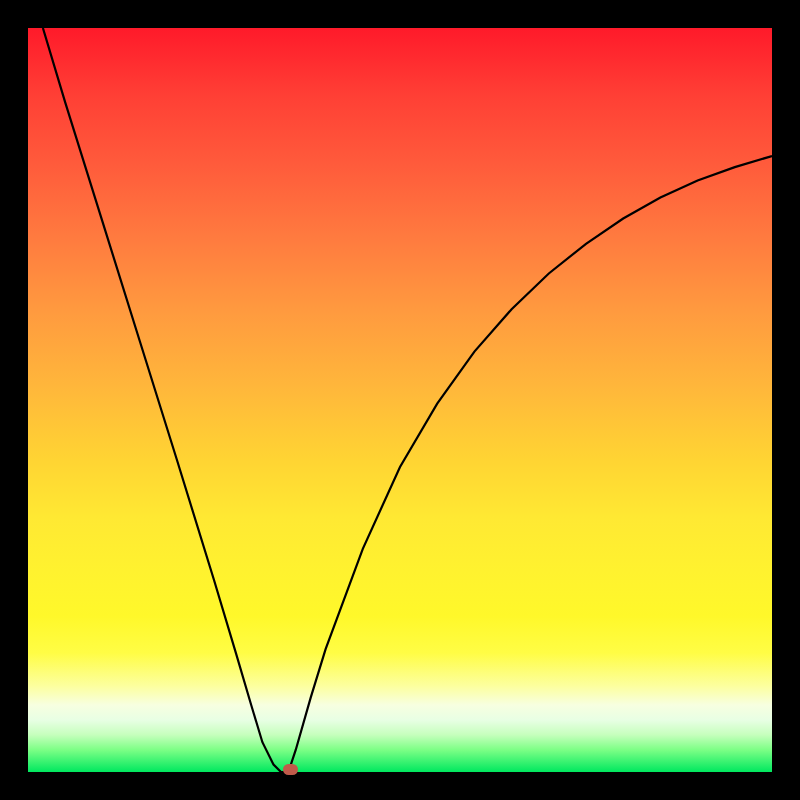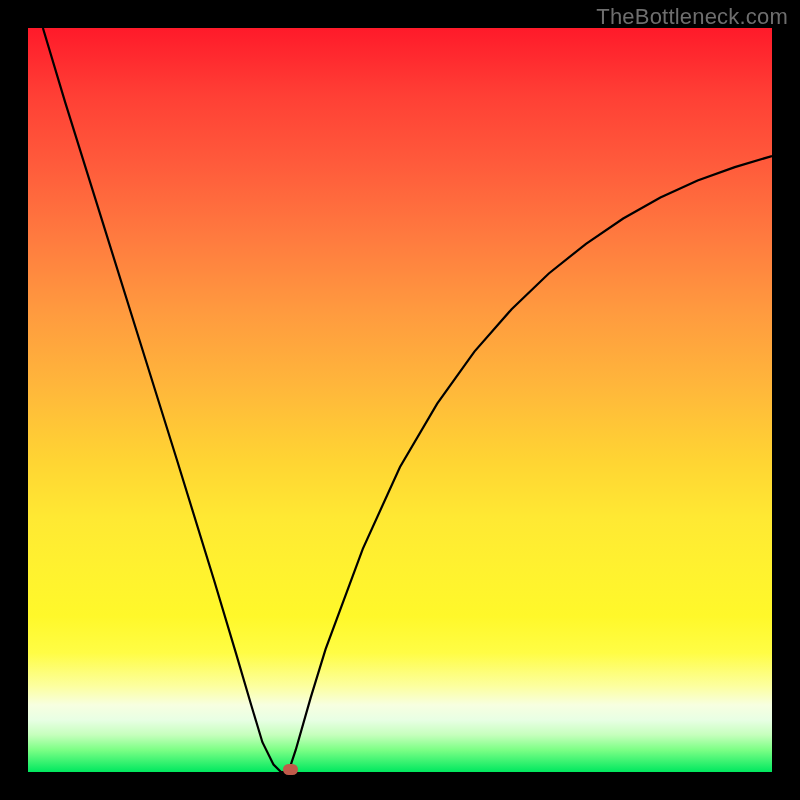--- a/index.html
+++ b/index.html
@@ -74,14 +74,13 @@
 
 <div class="frame">
   <div class="gradient"></div>
 
   <svg class="curve-svg" viewBox="0 0 744 744" preserveAspectRatio="none">
     <path fill="none" stroke="#000" stroke-width="2.2" d="M14.9 0.0 L37.2 74.4 L74.4 193.4 L111.6 312.5 L148.8 431.5 L186.0 552.0 L208.3 626.4 L223.2 677.0 L234.4 714.2 L245.5 736.6 L253.0 744.0 L260.4 744.0 L267.8 721.7 L282.7 669.6 L297.6 621.2 L334.8 520.8 L372.0 439.0 L409.2 375.7 L446.4 323.6 L483.6 281.2 L520.8 245.5 L558.0 215.8 L595.2 190.5 L632.4 169.6 L669.6 152.5 L706.8 139.1 L744.0 128.0 "></path>
   </svg>
 
   <div class="marker" style="left: 283.132px; top: 764.268px;"></div>
 
-  <div class="watermark">TheBottleneck.com</div>
 </div>
 
 </body></html>

